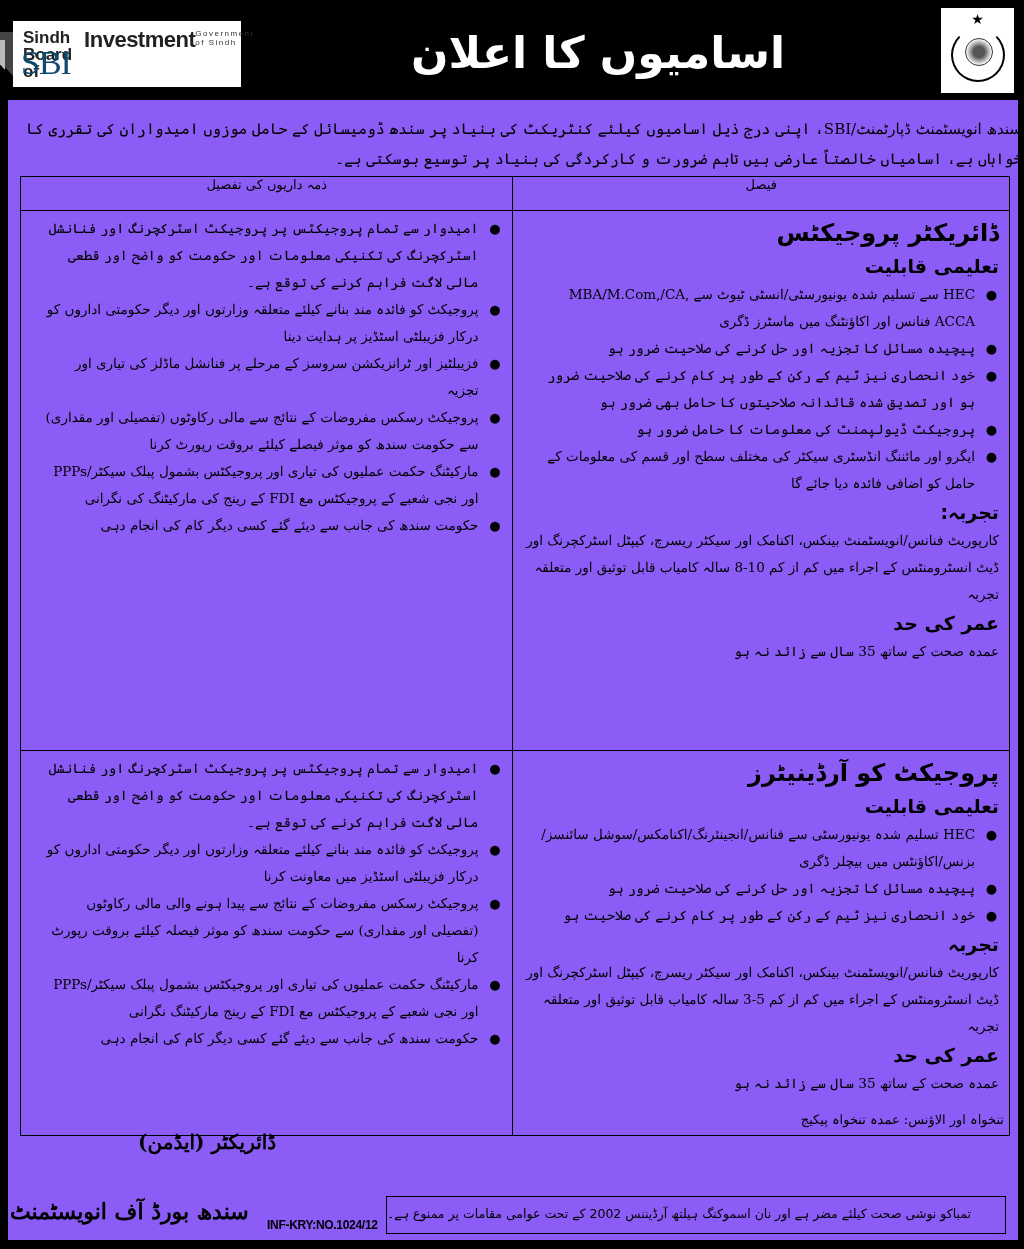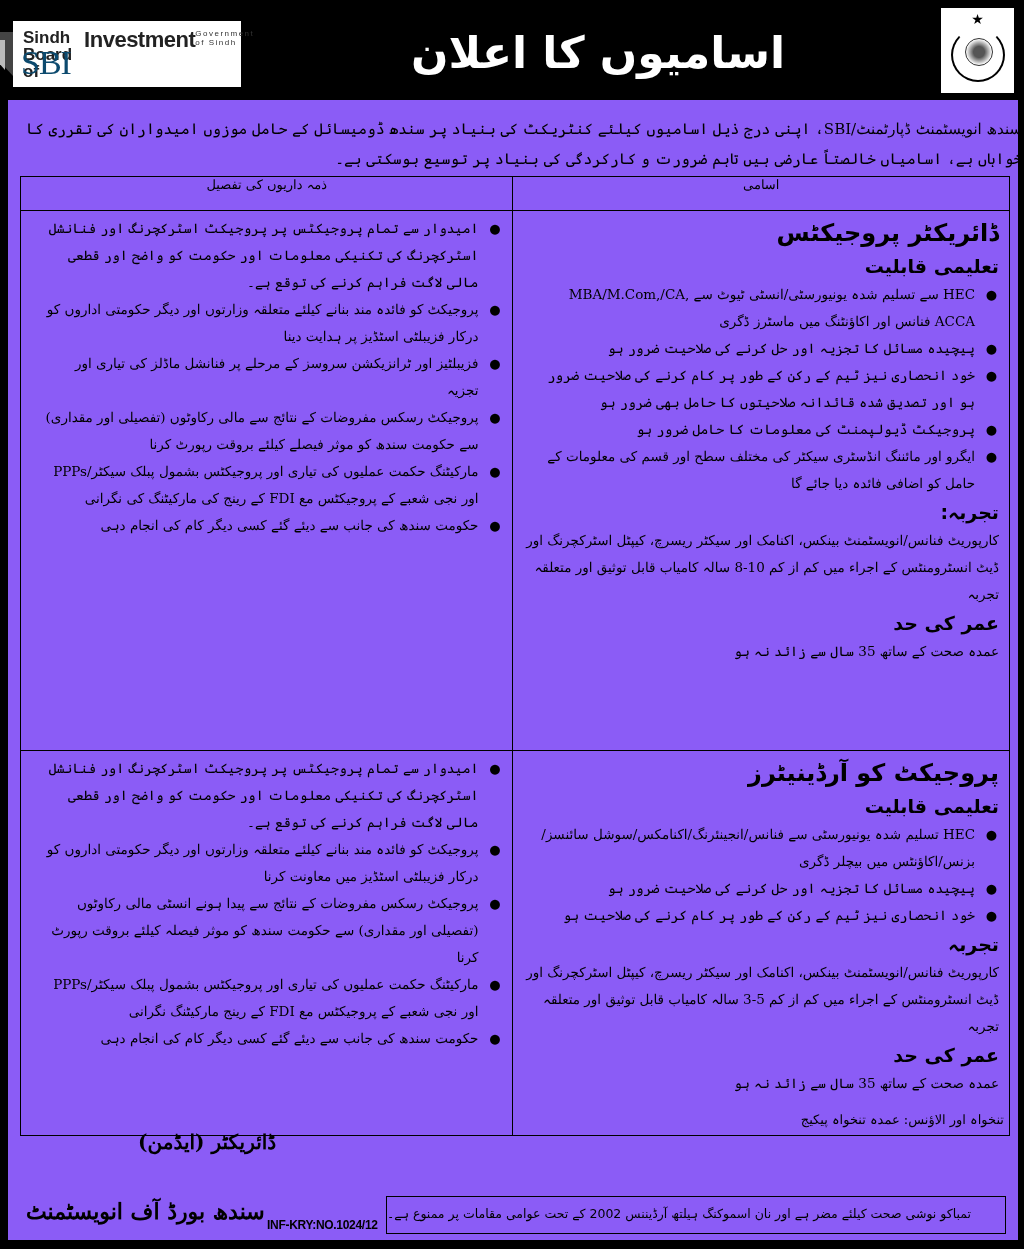--- a/index.html
+++ b/index.html
@@ -34,21 +34,21 @@
     .sub-head { font-size: 19px; font-weight: bold; line-height: 30px; font-family: "DejaVu Sans", sans-serif; }
     ul.b { list-style: none; margin-left: 11px; }
     ul.b li { position: relative; padding-right: 24px; }
     ul.b li::before { content: "●"; position: absolute; right: 2px; top: 0; font-size: 13px; }
     .row1 td { height: 540px; }
     .row2 td { height: 385px; }
 
     .salary { position: absolute; right: 14px; top: 1012px; direction: rtl; font-size: 13px; font-family: "DejaVu Serif", serif; }
     .apply { position: absolute; right: 14px; top: 1036px; width: 760px; direction: rtl; text-align: right; font-size: 13.5px; font-family: "DejaVu Serif", serif; }
     .director { position: absolute; left: 130px; top: 1030px; direction: rtl; font-size: 20px; font-weight: bold; font-family: "DejaVu Serif", serif; }
-    .board { position: absolute; left: 18px; top: 1098px; direction: rtl; font-size: 22px; font-weight: bold; font-family: "DejaVu Serif", serif; }
+    .board { position: absolute; left: 2px; top: 1098px; direction: rtl; font-size: 22px; font-weight: bold; font-family: "DejaVu Serif", serif; }
     .ref { position: absolute; left: 228px; top: 1118px; font-family: "Liberation Sans", sans-serif; font-weight: bold; font-size: 12px; letter-spacing: -0.3px; margin-left: 31px; }
     .warning { position: absolute; left: 378px; top: 1096px; width: 620px; height: 38px; border: 1.5px solid #000; direction: rtl; text-align: left; line-height: 34px; font-size: 12.5px; font-family: "DejaVu Sans", sans-serif; }
   </style>
 </head>
 <body>
 
 <div class="frame">
   <div class="header">
     <div class="sbi-logo">
       <div class="sbi-mark">
@@ -68,21 +68,21 @@
       <div class="crest"></div>
     </div>
   </div>
 
   <div class="paper">
     <p class="intro">سندھ انویسٹمنٹ ڈپارٹمنٹ/SBI، اپنی درج ذیل اسامیوں کیلئے کنٹریکٹ کی بنیاد پر سندھ ڈومیسائل کے حامل موزوں امیدواران کی تقرری کا خواہاں ہے، اسامیاں خالصتاً عارضی ہیں تاہم ضرورت و کارکردگی کی بنیاد پر توسیع ہوسکتی ہے۔</p>
 
     <table class="jobs">
       <tbody>
           <tr>
-        <th class="col-post">اسامی</th>
+        <th class="col-post">فیصل</th>
         <th class="col-duty">ذمہ داریوں کی تفصیل</th>
       </tr>
 
       <tr class="row1">
         <td>
           <div class="cell">
             <div class="post-title">ڈائریکٹر پروجیکٹس</div>
             <div class="sub-head">تعلیمی قابلیت</div>
             <ul class="b">
               <li>HEC سے تسلیم شدہ یونیورسٹی/انسٹی ٹیوٹ سے MBA/M.Com,/CA, ACCA فنانس اور اکاؤنٹنگ میں ماسٹرز ڈگری</li>
@@ -125,21 +125,21 @@
             <div>کارپوریٹ فنانس/انویسٹمنٹ بینکس، اکنامک اور سیکٹر ریسرچ، کیپٹل اسٹرکچرنگ اور ڈیٹ انسٹرومنٹس کے اجراء میں کم از کم 5-3 سالہ کامیاب قابل توثیق اور متعلقہ تجربہ</div>
             <div class="sub-head">عمر کی حد</div>
             <div>عمدہ صحت کے ساتھ 35 سال سے زائد نہ ہو</div>
           </div>
         </td>
         <td>
           <div class="cell">
             <ul class="b">
               <li>امیدوار سے تمام پروجیکٹس پر پروجیکٹ اسٹرکچرنگ اور فنانشل اسٹرکچرنگ کی تکنیکی معلومات اور حکومت کو واضح اور قطعی مالی لاگت فراہم کرنے کی توقع ہے۔</li>
               <li>پروجیکٹ کو فائدہ مند بنانے کیلئے متعلقہ وزارتوں اور دیگر حکومتی اداروں کو درکار فزیبلٹی اسٹڈیز میں معاونت کرنا</li>
-              <li>پروجیکٹ رسکس مفروضات کے نتائج سے پیدا ہونے انسٹی مالی رکاوٹوں (تفصیلی اور مقداری) سے حکومت سندھ کو موثر فیصلہ کیلئے بروقت رپورٹ کرنا</li>
+              <li>پروجیکٹ رسکس مفروضات کے نتائج سے پیدا ہونے والی مالی رکاوٹوں (تفصیلی اور مقداری) سے حکومت سندھ کو موثر فیصلہ کیلئے بروقت رپورٹ کرنا</li>
               <li>مارکیٹنگ حکمت عملیوں کی تیاری اور پروجیکٹس بشمول پبلک سیکٹر/PPPs اور نجی شعبے کے پروجیکٹس مع FDI کے رینج مارکیٹنگ نگرانی</li>
               <li>حکومت سندھ کی جانب سے دیئے گئے کسی دیگر کام کی انجام دہی</li>
             </ul>
           </div>
         </td>
       </tr>
     </tbody>
       </table>
 
     <div class="salary">تنخواہ اور الاؤنس: عمدہ تنخواہ پیکیج</div>

